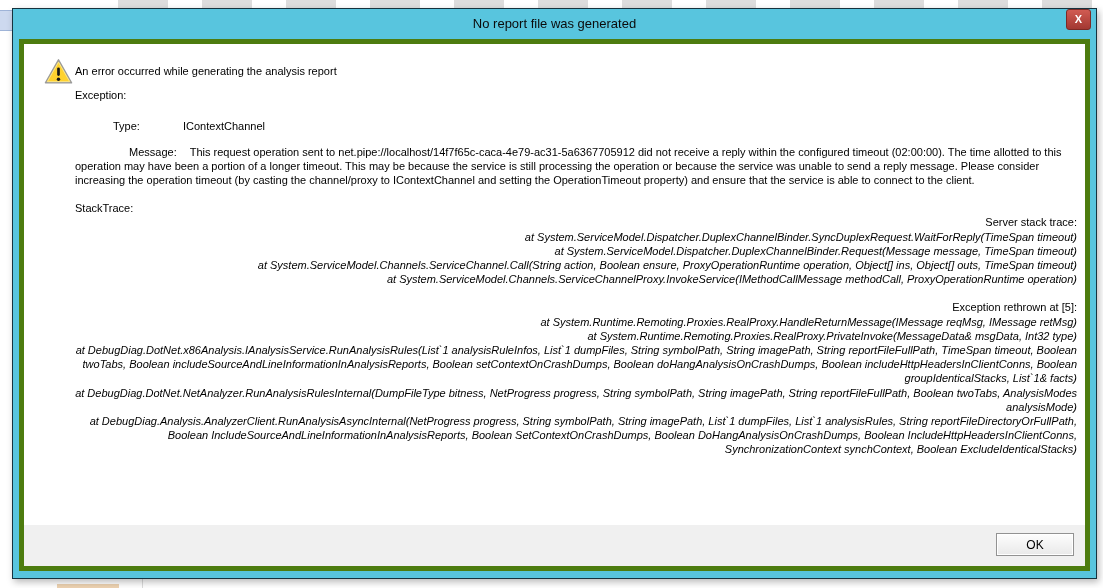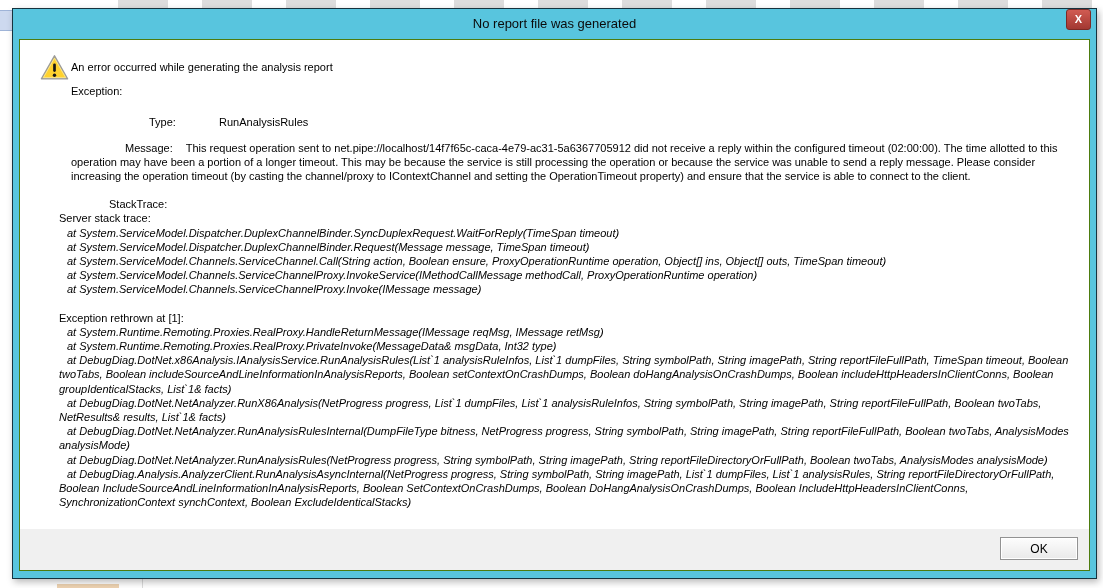--- a/index.html
+++ b/index.html
@@ -38,37 +38,37 @@
     position:absolute;top:0px;right:5px;width:25px;height:21px;
     background:linear-gradient(#d15b52,#a23832);
     border:1px solid var(--close-border,#7c2a26);
     border-radius:3px;color:#ffffff;font-weight:bold;font-size:11px;
     line-height:19px;text-align:center;padding:0;cursor:pointer;
     font-family:"Liberation Sans", sans-serif;
   }
   .client{
     position:absolute;left:6px;right:6px;top:30px;bottom:7px;
     background:var(--content-bg,#ffffff);
-    border:1px solid #4d7c0f;box-sizing:border-box;
+    border:5px solid #4d7c0f;box-sizing:border-box;
   }
   .content{
     position:absolute;left:0;right:0;top:0;bottom:41px;
     padding:20px 8px 0 51px;
     font-size:11px;line-height:14.2px;color:#000;overflow:hidden;
     box-sizing:border-box;
   }
   .warning-icon{position:absolute;left:20px;top:14px;width:29px;height:27px;}
   .heading{margin:0 0 10px 0;}
   .exception-label{margin:0 0 17px 0;}
   .type-row{margin:0 0 11px 38px;}
-  .type-label{display:inline-block;width:70px;margin-left:40px;}
+  .type-label{display:inline-block;width:70px;}
   .message{margin:0 0 14px 0;text-indent:38px;}
   .message-label{margin-right:13px;padding-left:16px;}
-  .stacktrace-label{margin-left:38px;}
-  .stack-block{margin-left:-12px;}
+  .stacktrace-label{}
+  .stack-block{margin-left:-12px;text-align:right;}
   .frame{text-indent:8px;font-style:italic;}
   .stack-spacer{height:14px;}
   .footer{
     position:absolute;left:0;right:0;bottom:0;height:41px;
     background:var(--footer-gray,#f0f0f0);
   }
   .ok-button{
     position:absolute;right:11px;top:8px;width:78px;height:23px;
     background:linear-gradient(#fdfdfd,#e9e9e9);
     border:1px solid #929292;box-shadow:inset 0 0 0 1px #ffffff;
@@ -100,49 +100,46 @@
           <path d="M16 4.6 L28.4 26.3 H3.6 Z" fill="none" stroke="#f7e79a" stroke-width="1"></path>
           <rect x="14.5" y="10.5" width="3" height="9.4" rx="1.5" fill="#171717"></rect>
           <circle cx="16" cy="23.6" r="1.9" fill="#171717"></circle>
         </svg>
       </div>
 
       <div class="heading">An error occurred while generating the analysis report</div>
       <div class="exception-label">Exception:</div>
 
       <div class="type-row">
-        <span class="type-label">Type:</span><span>RunAnalysisRules</span>
+        <span class="type-label">Type:</span><span>IContextChannel</span>
       </div>
 
       <p class="message">
         <span class="message-label">Message:</span><span>This request operation sent to net.pipe://localhost/14f7f65c-caca-4e79-ac31-5a6367705912 did not receive a reply within the configured timeout (02:00:00).  The time allotted to this operation may have been a portion of a longer timeout.  This may be because the service is still processing the operation or because the service was unable to send a reply message.  Please consider increasing the operation timeout (by casting the channel/proxy to IContextChannel and setting the OperationTimeout property) and ensure that the service is able to connect to the client.</span>
       </p>
 
       <div class="stacktrace-label">StackTrace:</div>
 
       <div class="stack-block">
         <div>Server stack trace:</div>
         <div>
 
         <div class="frame">at System.ServiceModel.Dispatcher.DuplexChannelBinder.SyncDuplexRequest.WaitForReply(TimeSpan timeout)</div>
             <div class="frame">at System.ServiceModel.Dispatcher.DuplexChannelBinder.Request(Message message, TimeSpan timeout)</div>
             <div class="frame">at System.ServiceModel.Channels.ServiceChannel.Call(String action, Boolean ensure, ProxyOperationRuntime operation, Object[] ins, Object[] outs, TimeSpan timeout)</div>
             <div class="frame">at System.ServiceModel.Channels.ServiceChannelProxy.InvokeService(IMethodCallMessage methodCall, ProxyOperationRuntime operation)</div>
-            <div class="frame">at System.ServiceModel.Channels.ServiceChannelProxy.Invoke(IMessage message)</div>
           </div>
         <div class="stack-spacer"></div>
-        <div>Exception rethrown at [1]:</div>
+        <div>Exception rethrown at [5]:</div>
         <div>
 
         <div class="frame">at System.Runtime.Remoting.Proxies.RealProxy.HandleReturnMessage(IMessage reqMsg, IMessage retMsg)</div>
             <div class="frame">at System.Runtime.Remoting.Proxies.RealProxy.PrivateInvoke(MessageData&amp; msgData, Int32 type)</div>
             <div class="frame">at DebugDiag.DotNet.x86Analysis.IAnalysisService.RunAnalysisRules(List`1 analysisRuleInfos, List`1 dumpFiles, String symbolPath, String imagePath, String reportFileFullPath, TimeSpan timeout, Boolean twoTabs, Boolean includeSourceAndLineInformationInAnalysisReports, Boolean setContextOnCrashDumps, Boolean doHangAnalysisOnCrashDumps, Boolean includeHttpHeadersInClientConns, Boolean groupIdenticalStacks, List`1&amp; facts)</div>
-            <div class="frame">at DebugDiag.DotNet.NetAnalyzer.RunX86Analysis(NetProgress progress, List`1 dumpFiles, List`1 analysisRuleInfos, String symbolPath, String imagePath, String reportFileFullPath, Boolean twoTabs, NetResults&amp; results, List`1&amp; facts)</div>
             <div class="frame">at DebugDiag.DotNet.NetAnalyzer.RunAnalysisRulesInternal(DumpFileType bitness, NetProgress progress, String symbolPath, String imagePath, String reportFileFullPath, Boolean twoTabs, AnalysisModes analysisMode)</div>
-            <div class="frame">at DebugDiag.DotNet.NetAnalyzer.RunAnalysisRules(NetProgress progress, String symbolPath, String imagePath, String reportFileDirectoryOrFullPath, Boolean twoTabs, AnalysisModes analysisMode)</div>
             <div class="frame">at DebugDiag.Analysis.AnalyzerClient.RunAnalysisAsyncInternal(NetProgress progress, String symbolPath, String imagePath, List`1 dumpFiles, List`1 analysisRules, String reportFileDirectoryOrFullPath, Boolean IncludeSourceAndLineInformationInAnalysisReports, Boolean SetContextOnCrashDumps, Boolean DoHangAnalysisOnCrashDumps, Boolean IncludeHttpHeadersInClientConns, SynchronizationContext synchContext, Boolean ExcludeIdenticalStacks)</div>
           </div>
       </div>
     </div>
 
     <div class="footer">
       <button class="ok-button">OK</button>
     </div>
   </div>
 </div>

